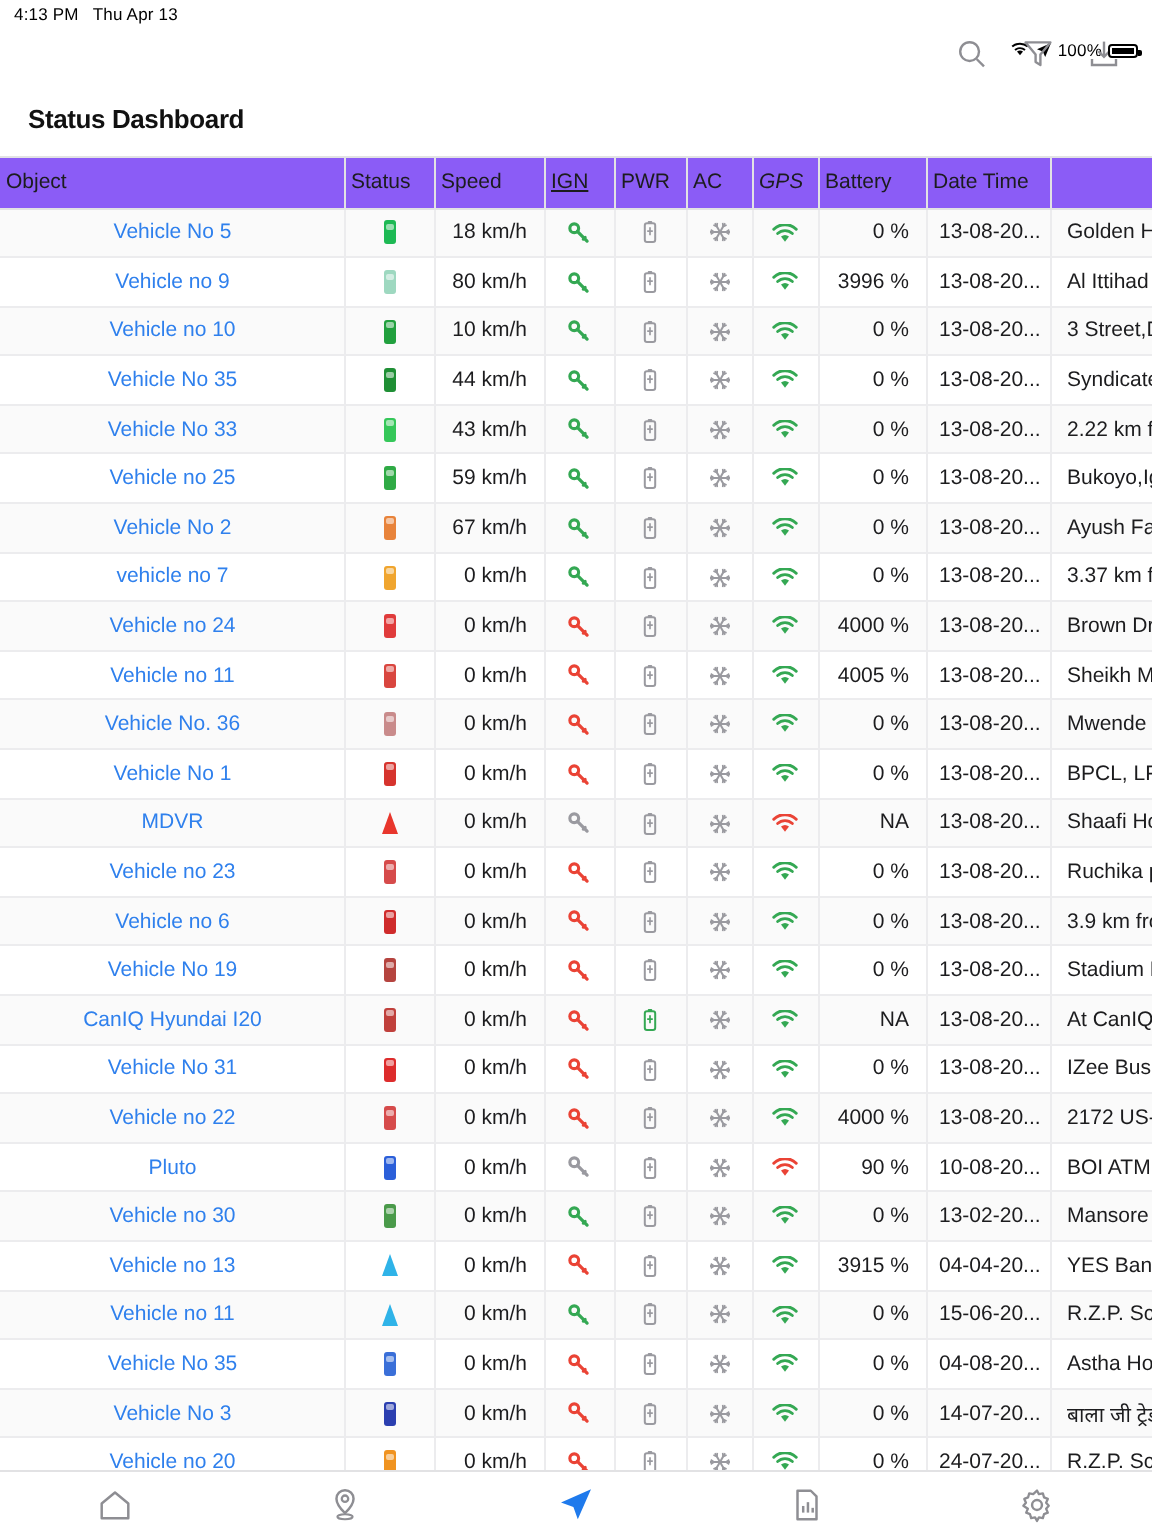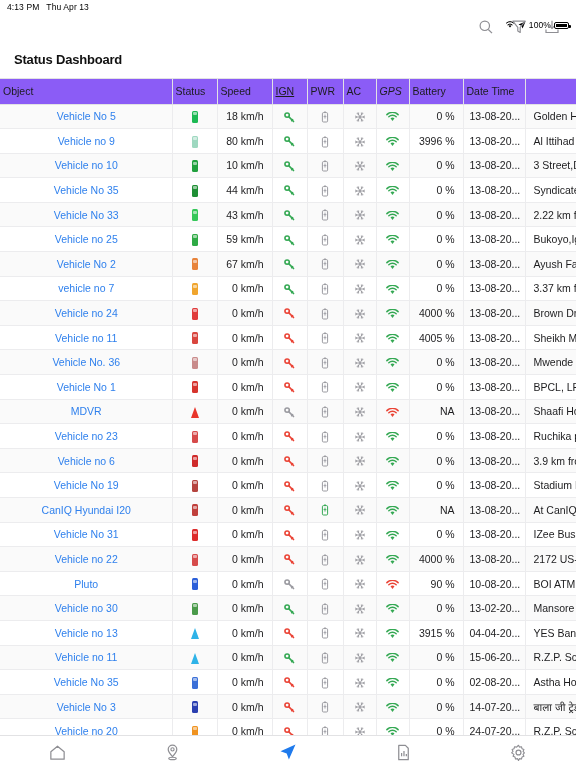--- a/index.html
+++ b/index.html
@@ -1227,21 +1227,21 @@
                 <line x1="6" y1="6" x2="8.50" y2="1.67" stroke="#9a9aa0" stroke-width="1"></line>
                 <line x1="7.50" y1="3.40" x2="9.30" y2="2.54" stroke="#9a9aa0" stroke-width=".8"></line>
                 <line x1="7.50" y1="3.40" x2="7.35" y2="1.41" stroke="#9a9aa0" stroke-width=".8"></line>
               </svg></span></td>
           <td class="c-gps"><span class="ico"><svg width="13" height="10" viewBox="0 0 13 10">
                 <path d="M6.5 8.9L8.5 6.3a3.3 3.3 0 0 0-4 0L6.5 8.9z" fill="#34a853"></path>
                 <path d="M.9 2.6a8 8 0 0 1 11.2 0" stroke="#34a853" stroke-width="1.5" fill="none" stroke-linecap="round"></path>
                 <path d="M2.8 4.8a5.3 5.3 0 0 1 7.4 0" stroke="#34a853" stroke-width="1.4" fill="none" stroke-linecap="round"></path>
               </svg></span></td>
           <td class="c-batt">0 %</td>
-          <td class="c-date">02-08-20...</td>
+          <td class="c-date">04-08-20...</td>
           <td class="c-addr">Astha Hos</td>
         </tr>
         <tr>
           <td class="c-object">Vehicle No 3</td>
           <td class="c-status"><span class="ico"><span class="veh" style="background:#2b3fb0"></span></span></td>
           <td class="c-speed">0 km/h</td>
           <td class="c-ign"><span class="ico"><svg width="11" height="11" viewBox="0 0 12 12">
                 <circle cx="3.4" cy="3.4" r="2.4" stroke="#ea4335" stroke-width="1.7" fill="none"></circle>
                 <path d="M5.1 5.1L10.4 10.4" stroke="#ea4335" stroke-width="1.8" stroke-linecap="round"></path>
                 <path d="M8.3 9.4l1.1-1.1" stroke="#ea4335" stroke-width="1.6" stroke-linecap="round"></path>

